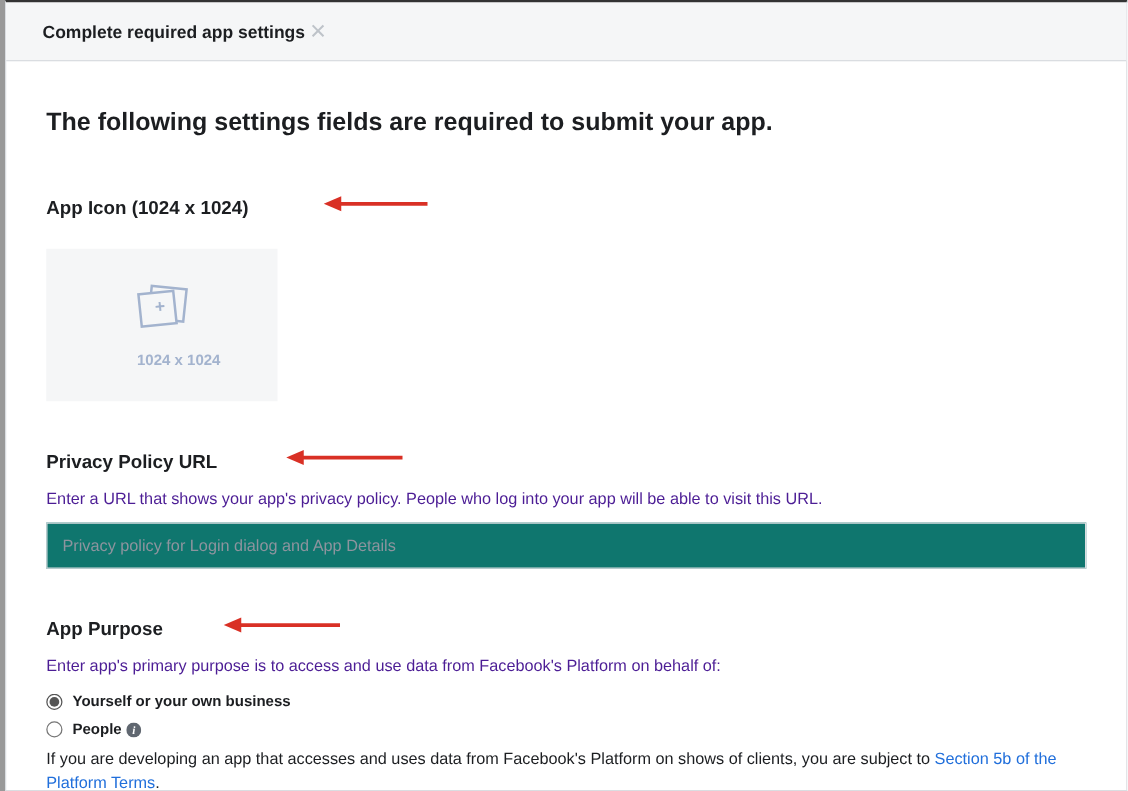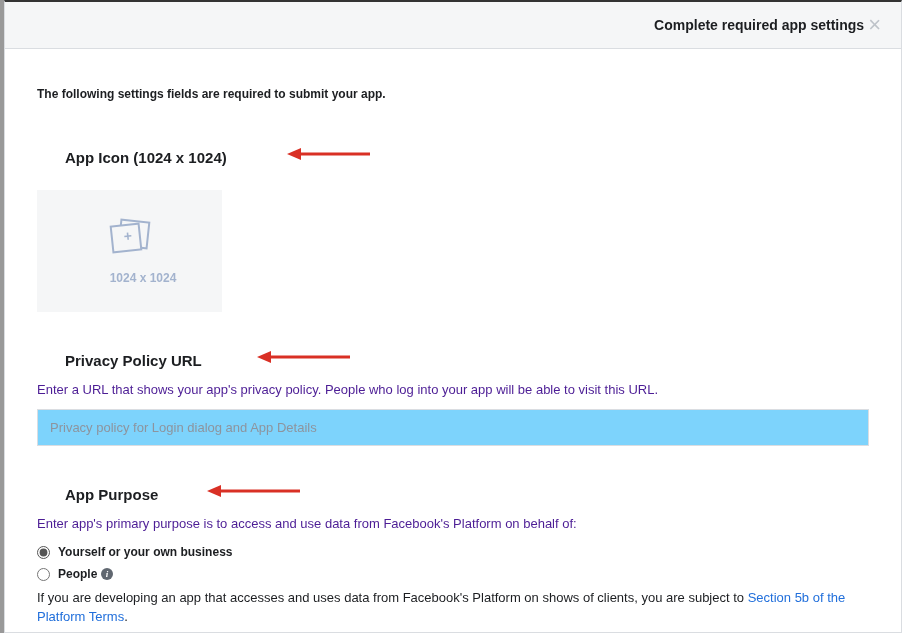--- a/index.html
+++ b/index.html
@@ -12,23 +12,23 @@
       overflow: hidden;
       border-left: 4px solid #999;
     }
     .modal {
       border: 1px solid #dadde1;
       border-top: 2px solid #333;
       height: 100%;
     }
     .modal-header {
       display: flex;
-      justify-content: flex-end;
+      justify-content: flex-start;
       align-items: center;
-      padding: 12px 16px;
+      padding: 12px 29px;
       border-bottom: 1px solid #dadde1;
       background: #f5f6f7;
     }
     .modal-title {
       font-size: 14px;
       font-weight: 600;
       color: #1c1e21;
     }
     .close-btn {
       background: none;
@@ -36,37 +36,36 @@
       font-size: 22px;
       color: #bec3c9;
       cursor: pointer;
       line-height: 1;
       padding: 0 4px;
     }
     .modal-body {
       padding: 20px 32px;
     }
     .main-heading {
-      font-size: 12px;
+      font-size: 20px;
       font-weight: 700;
       color: #1c1e21;
       margin-top: 18px;
       margin-bottom: 48px;
     }
     .section {
       margin-bottom: 40px;
     }
     .section-heading {
       font-size: 15px;
       font-weight: 700;
       color: #1c1e21;
       margin-bottom: 12px;
       display: inline-block;
       position: relative;
-      margin-left: 28px;
     }
     .section-desc {
       font-size: 13px;
       color: #4c1d95;
       margin-bottom: 10px;
       line-height: 1.4;
     }
     .icon-upload-box {
       width: 185px;
       height: 122px;
@@ -85,32 +84,32 @@
       font-size: 12px;
       color: #a3b3ce;
       font-weight: 600;
       margin-left: 27px;
     }
     .text-input {
       width: 100%;
       padding: 10px 12px;
       font-size: 13px;
       border: 1px solid #dadde1;
-      background: #7dd3fc;
+      background: #0f766e;
       color: #1c1e21;
     }
     .text-input::placeholder {
       color: #8d949e;
     }
     .radio-group {
       margin-top: 12px;
     }
     .radio-item {
       display: flex;
-      align-items: center;
+      align-items: flex-end;
       margin-bottom: 8px;
       font-size: 12px;
       font-weight: 600;
       color: #1c1e21;
     }
     .radio-item input[type="radio"] {
       margin-right: 8px;
       accent-color: #555;
     }
     .info-icon {

